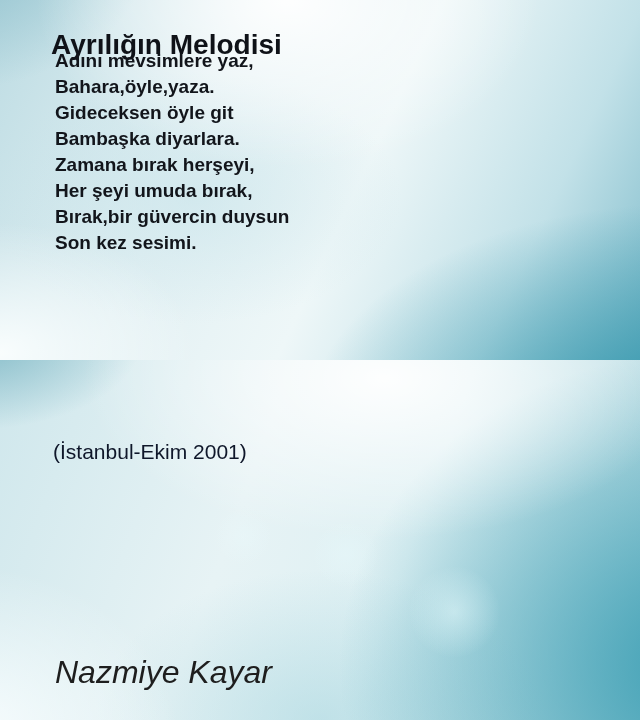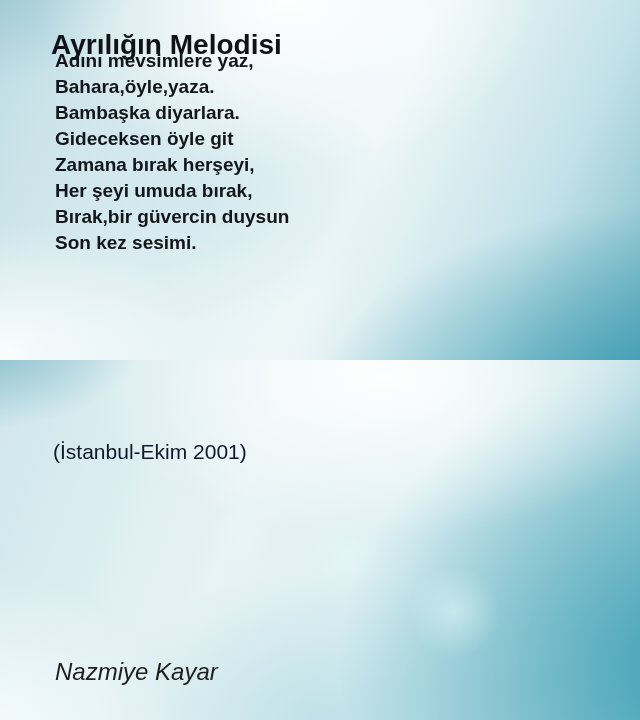--- a/index.html
+++ b/index.html
@@ -69,42 +69,42 @@
     top: 441px;
     font-size: 21px;
     line-height: 22px;
     font-weight: normal;
     color: #0f172a;
   }
   .author-name {
     position: absolute;
     left: 55px;
     top: 657px;
-    font-size: 24px;
+    font-size: 32px;
     line-height: 30px;
     font-style: italic;
     font-weight: normal;
     color: #1e1e1e;
   }
 </style>
 </head>
 <body>
 
 <div id="stage">
 
   <div class="bg-half bg-top"></div>
   <div class="bg-half bg-bottom"></div>
 
   <h1 class="page-title">Ayrılığın Melodisi</h1>
 
   <div class="poem">
     <div>Adını mevsimlere yaz,</div>
     <div>Bahara,öyle,yaza.</div>
+    <div>Gideceksen öyle git</div>
     <div>Bambaşka diyarlara.</div>
-    <div>Gideceksen öyle git</div>
     <div>Zamana bırak herşeyi,</div>
     <div>Her şeyi umuda bırak,</div>
     <div>Bırak,bir güvercin duysun</div>
     <div>Son kez sesimi.</div>
   </div>
 
   <div class="date-note">(İstanbul-Ekim 2001)</div>
 
   <div class="author-name">Nazmiye Kayar</div>
 

